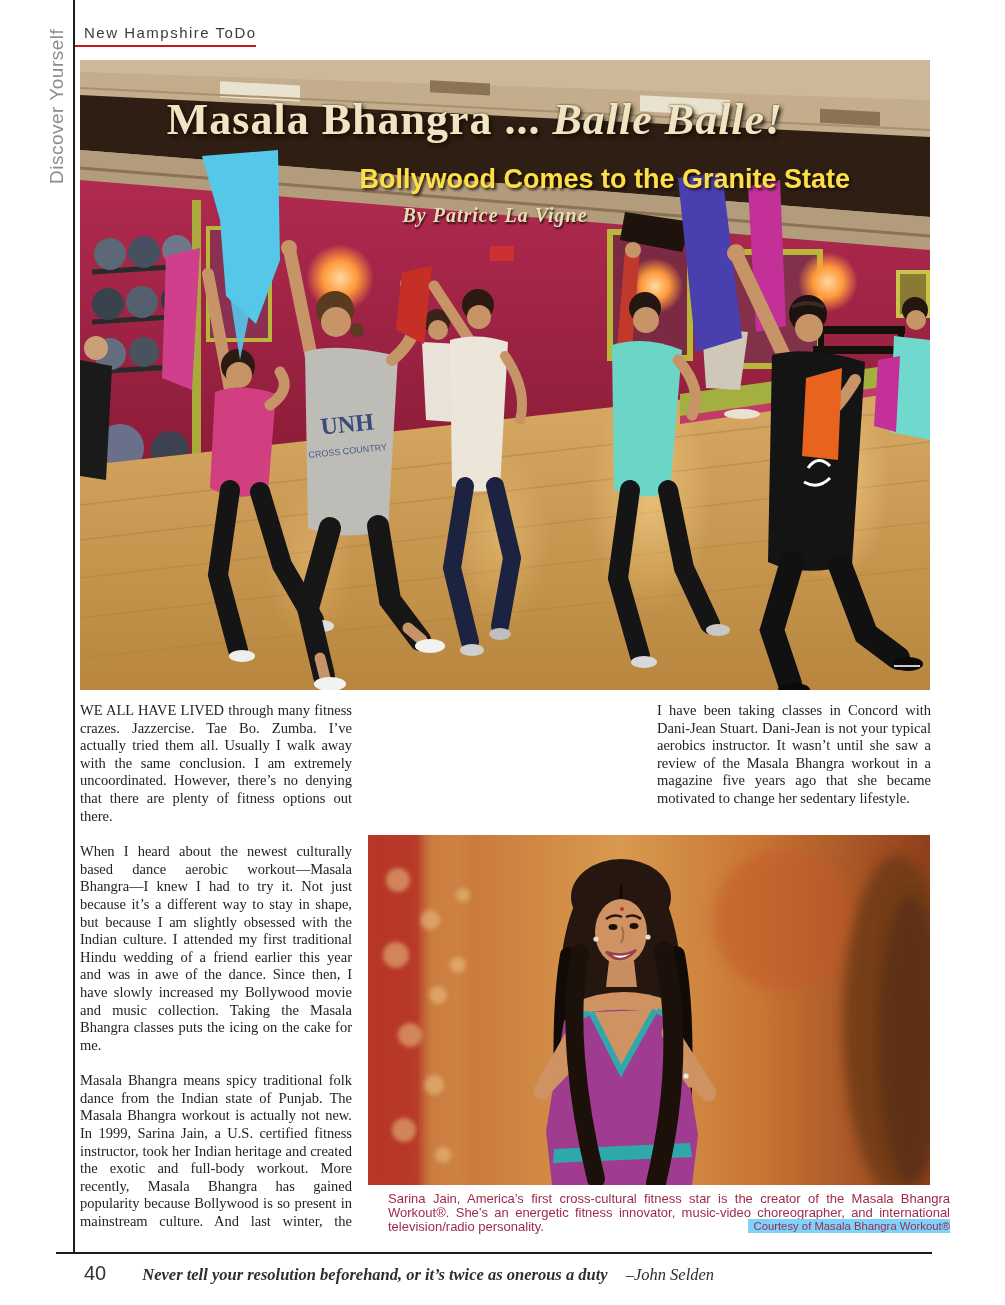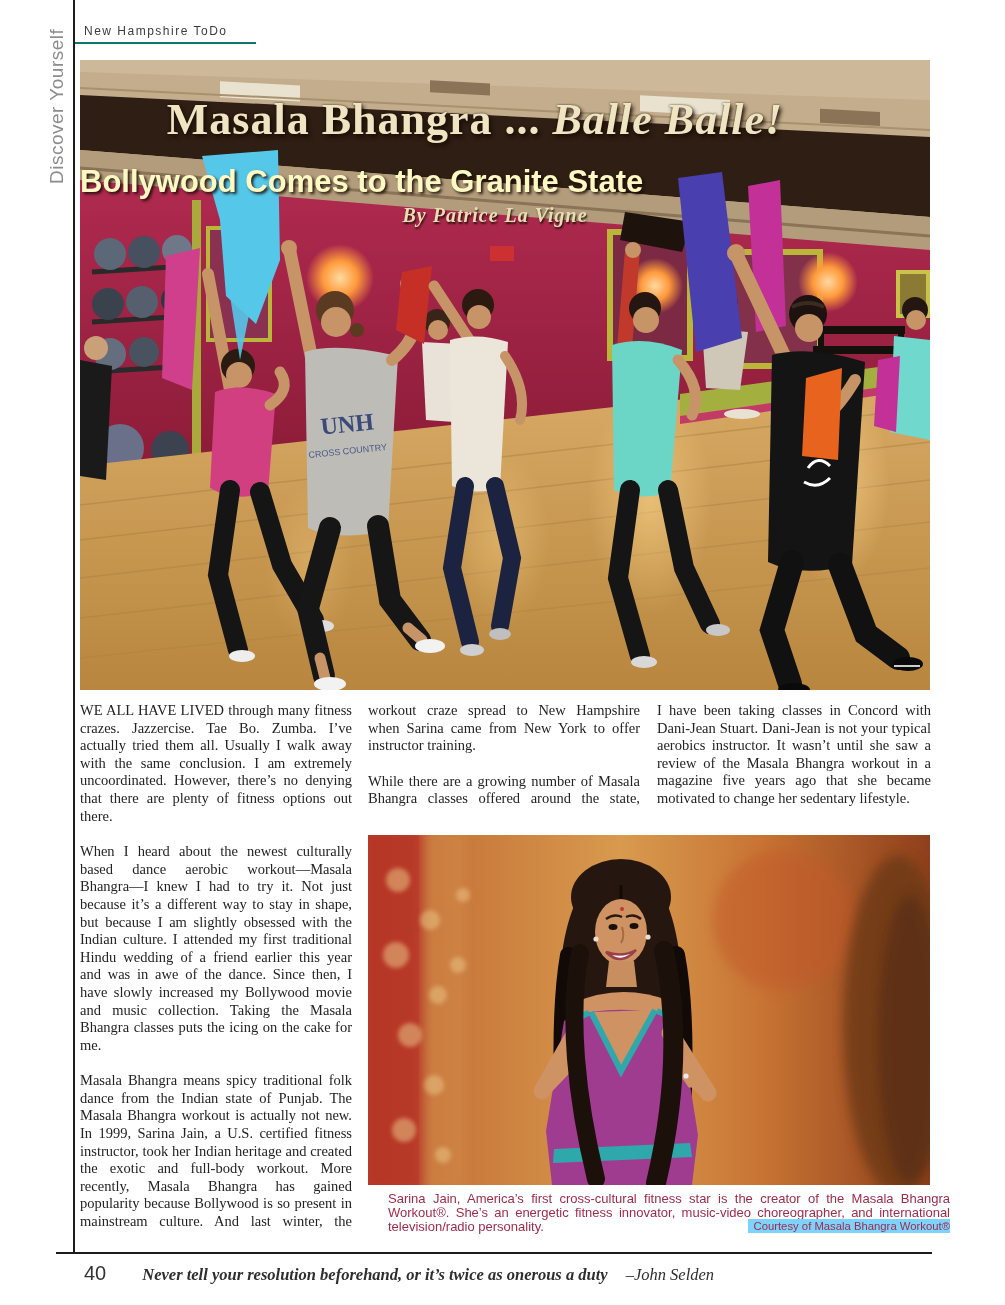--- a/index.html
+++ b/index.html
@@ -4,33 +4,33 @@
 <style>
   html,body{margin:0;padding:0;background:#fff;}
   .page{position:relative;width:1005px;height:1305px;background:#ffffff;
         font-family:"Liberation Serif",serif;overflow:hidden;}
 
   .left-rule{position:absolute;left:73px;top:0;width:2px;height:1254px;background:#1c1c1c;}
   .side-label{position:absolute;left:46px;top:184px;transform:rotate(-90deg);
         transform-origin:0 0;font-family:"Liberation Sans",sans-serif;font-size:19px;
         color:#8c8c8c;letter-spacing:.5px;white-space:nowrap;}
 
-  .header{position:absolute;left:75px;top:24px;width:172px;border-bottom:2px solid #0f766e;
-        padding:0 0 4px 9px;font-family:"Liberation Sans",sans-serif;font-size:12px;
+  .header{position:absolute;left:75px;top:24px;width:172px;border-bottom:2px solid #b91c1c;
+        padding:0 0 4px 9px;font-family:"Liberation Sans",sans-serif;font-size:15px;
         color:#3c3c3c;letter-spacing:1.5px;white-space:nowrap;}
 
   .hero{position:absolute;left:80px;top:60px;width:850px;height:630px;overflow:hidden;background:#8c1c38;}
   .hero svg{display:block;}
   .hero-title{position:absolute;left:0;top:34px;width:790px;text-align:center;
         font-size:44px;font-weight:bold;color:#efe5c2;letter-spacing:1px;
         font-family:"Liberation Serif",serif;white-space:nowrap;
         text-shadow:2px 3px 4px rgba(25,12,5,.95),0 0 2px rgba(30,15,5,.8);}
   .hero-title .it{font-style:italic;}
-  .hero-sub{position:absolute;left:0;top:104px;width:770px;text-align:left;
-        font-size:31px;font-weight:bold;color:#fef9c3;font-family:"Liberation Sans",sans-serif;
+  .hero-sub{position:absolute;left:0;top:104px;width:770px;text-align:right;
+        font-size:27px;font-weight:bold;color:#fde047;font-family:"Liberation Sans",sans-serif;
         text-shadow:2px 2px 3px rgba(25,12,5,.9);}
   .hero-byline{position:absolute;left:0;top:144px;width:830px;text-align:center;
         font-size:20px;font-weight:bold;font-style:italic;color:#e9ddb2;letter-spacing:1px;
         font-family:Liberation Serif, serif;text-shadow:1px 2px 2px rgba(25,12,5,.9);}
 
   .col{position:absolute;top:702px;width:272px;font-size:14.5px;line-height:17.6px;
         text-align:justify;color:#232323;}
   .col p{margin:0 0 18px 0;}
   .col p.cont{text-align-last:justify;}
   .col1{left:80px;} .col2{left:368px;} .col3{left:657px;width:274px;}
@@ -251,24 +251,20 @@
       <span class="it">Balle Balle!</span>
     </div>
     <div class="hero-sub">Bollywood Comes to the Granite State</div>
     <div class="hero-byline">By Patrice La Vigne</div>
   </div>
 
   <div class="col col1">
     <p>WE ALL HAVE LIVED through many fitness crazes. Jazzercise. Tae Bo. Zumba. I’ve actually tried them all. Usually I walk away with the same conclusion. I am extremely uncoordinated. However, there’s no denying that there are plenty of fitness options out there.</p>
     <p>When I heard about the newest culturally based dance aerobic workout—Masala Bhangra—I knew I had to try it. Not just because it’s a different way to stay in shape, but because I am slightly obsessed with the Indian culture. I attended my first traditional Hindu wedding of a friend earlier this year and was in awe of the dance. Since then, I have slowly increased my Bollywood movie and music collection. Taking the Masala Bhangra classes puts the icing on the cake for me.</p>
     <p class="cont">Masala Bhangra means spicy traditional folk dance from the Indian state of Punjab. The Masala Bhangra workout is actually not new. In 1999, Sarina Jain, a U.S. certified fitness instructor, took her Indian heritage and created the exotic and full-body workout. More recently, Masala Bhangra has gained popularity because Bollywood is so present in mainstream culture. And last winter, the</p>
-  </div>
-  <div class="col col2">
-    <p>workout craze spread to New Hampshire when Sarina came from New York to offer instructor training.</p>
-    <p class="cont">While there are a growing number of Masala Bhangra classes offered around the state,</p>
   </div>
   <div class="col col3">
     <p>I have been taking classes in Concord with Dani-Jean Stuart. Dani-Jean is not your typical aerobics instructor. It wasn’t until she saw a review of the Masala Bhangra workout in a magazine five years ago that she became motivated to change her sedentary lifestyle.</p>
   </div>
 
   <div class="photo2">
     <svg width="562" height="350" viewBox="0 0 562 350">
       <defs>
         <linearGradient id="bg2" x1="0" y1="0" x2="1" y2="0">
           <stop offset="0" stop-color="#b5512a"></stop>

